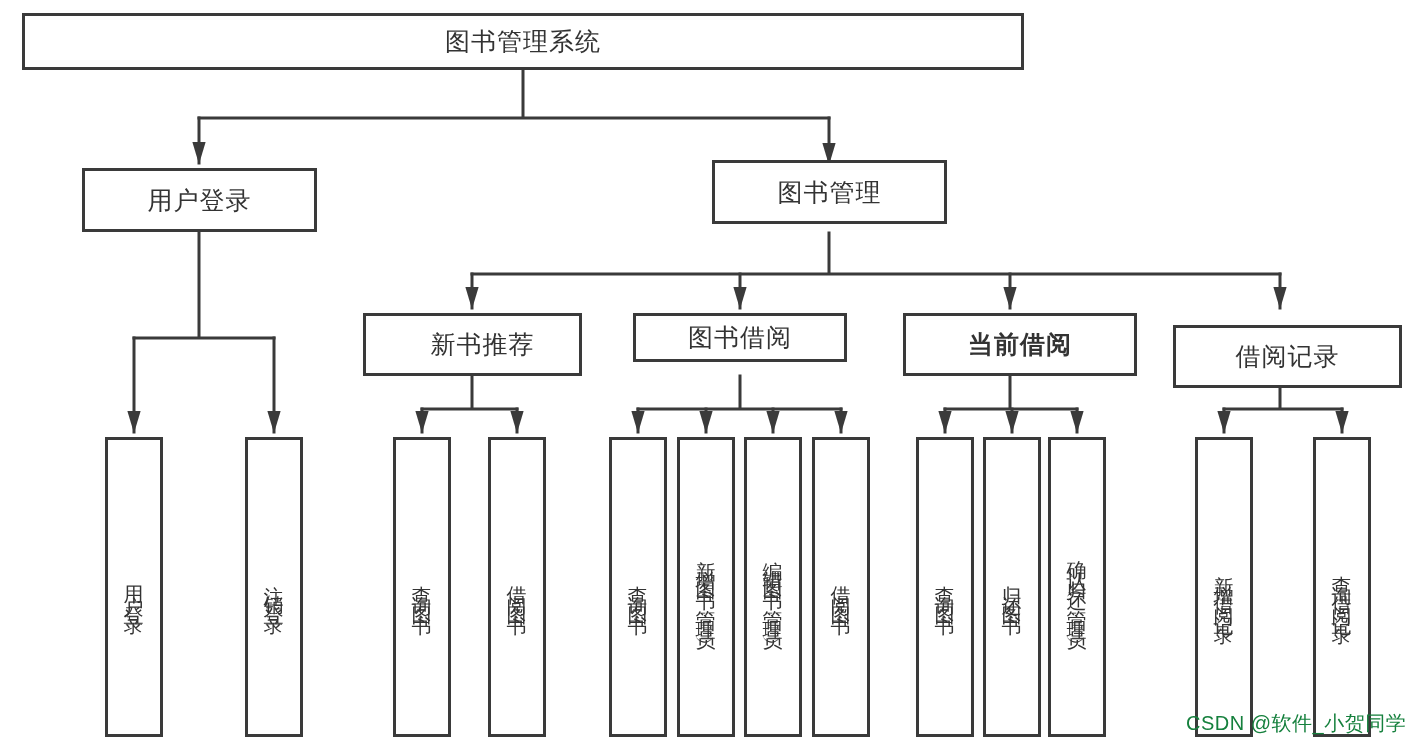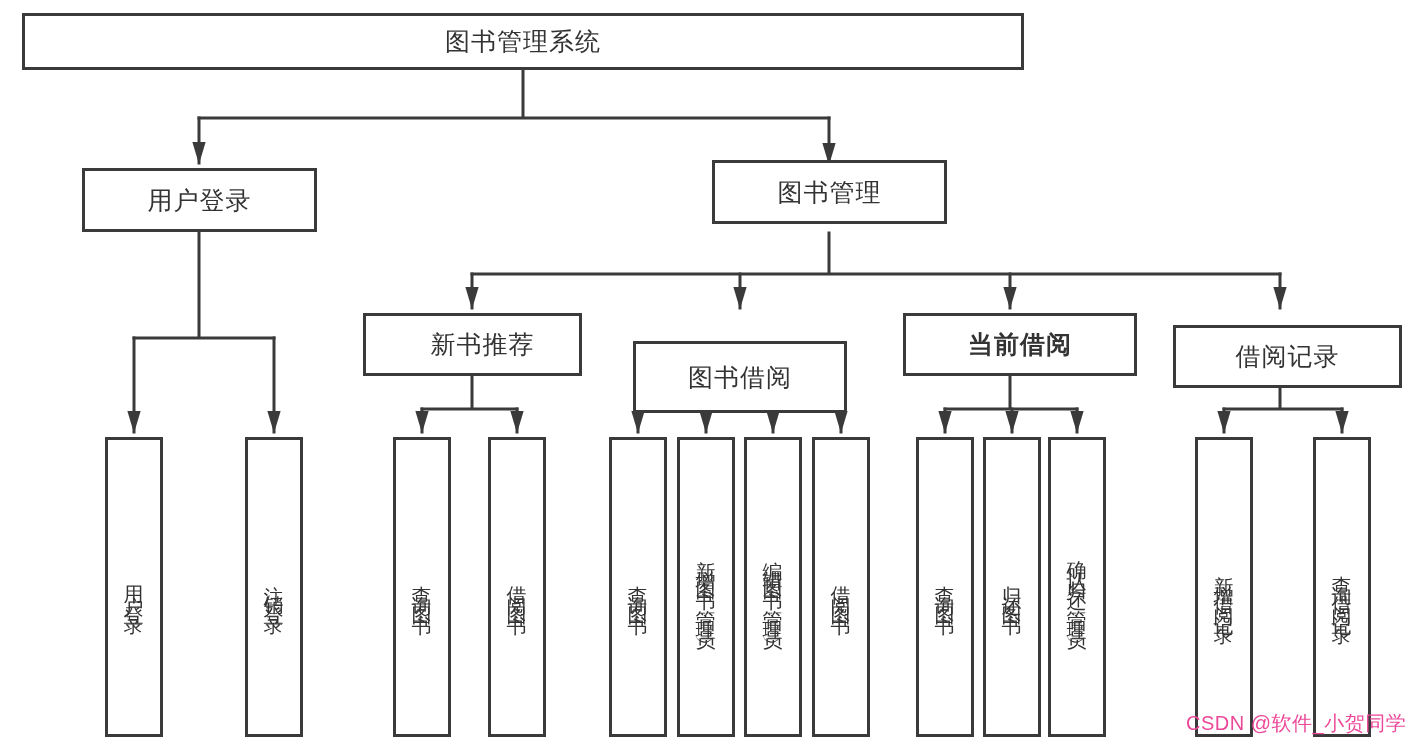--- a/index.html
+++ b/index.html
@@ -29,42 +29,42 @@
     text-orientation:mixed;
     font-size:20px;
     letter-spacing:10px;
     line-height:1;
     padding-top:6px;
   }
   .root-box{left:22px;top:13px;width:1002px;height:57px;}
   .n-user-login{left:82px;top:168px;width:235px;height:64px;}
   .n-book-mgmt{left:712px;top:160px;width:235px;height:64px;}
   .n-new-books{left:363px;top:313px;width:219px;height:63px;padding-left:20px;}
-  .n-book-borrow{left:633px;top:313px;width:214px;height:72px;margin-top:28px;}
+  .n-book-borrow{left:633px;top:313px;width:214px;height:49px;}
   .n-current-borrow{left:903px;top:313px;width:234px;height:63px;font-weight:bold;}
   .n-borrow-records{left:1173px;top:313px;width:229px;height:63px;margin-top:12px;}
   .leaf{top:437px;width:58px;height:300px;}
   .l-a1{left:105px;}
   .l-a2{left:245px;}
   .l-b1{left:393px;}
   .l-b2{left:488px;}
   .l-c1{left:609px;}
   .l-c2{left:677px;}
   .l-c3{left:744px;}
   .l-c4{left:812px;}
   .l-d1{left:916px;}
   .l-d2{left:983px;}
   .l-d3{left:1048px;}
   .l-e1{left:1195px;}
   .l-e2{left:1313px;}
   .watermark{
     position:absolute;
     left:1186px;top:710px;
     font-size:20px;
-    color:#ec4899;
+    color:#15803d;
     z-index:3;
     white-space:nowrap;
     letter-spacing:0.5px;
   }
 </style>
 </head>
 <body>
 
 <div class="stage">
 

